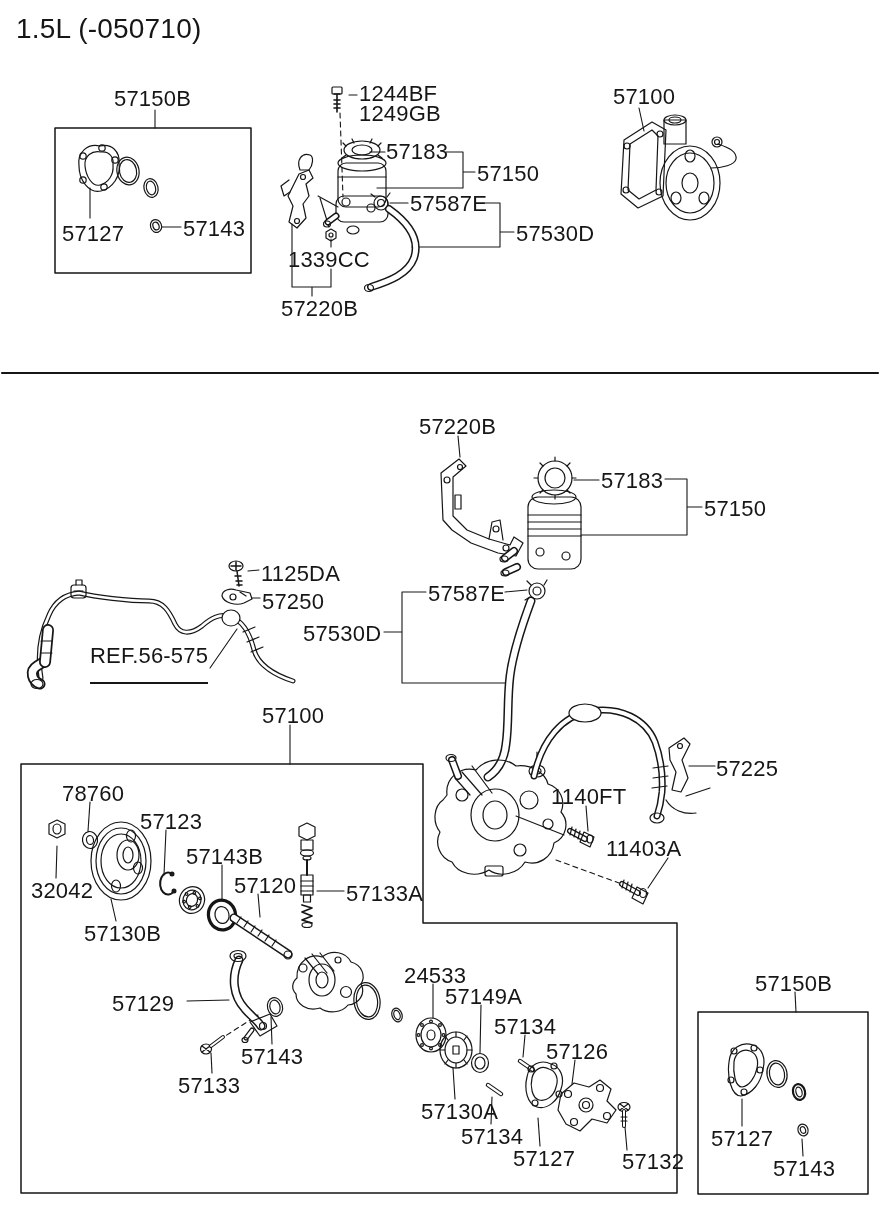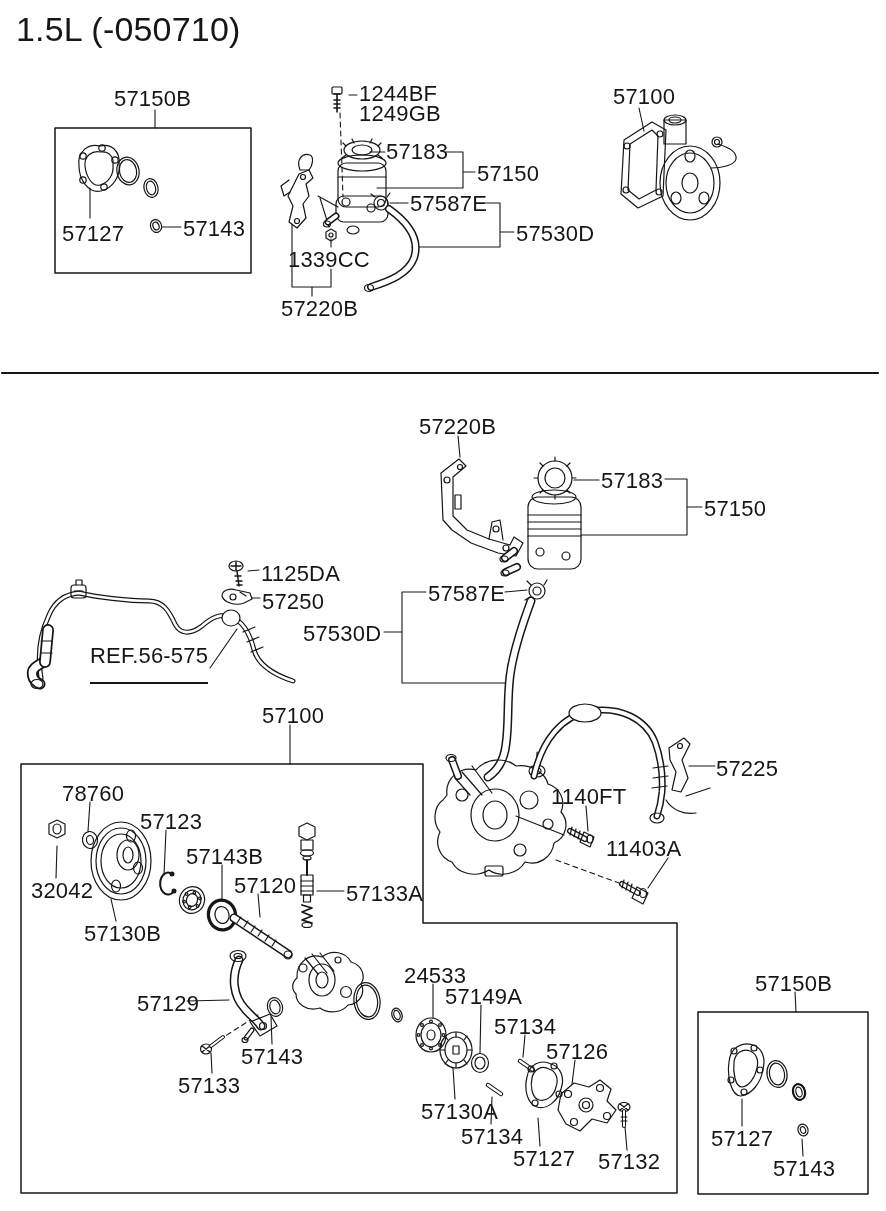--- a/index.html
+++ b/index.html
@@ -1,20 +1,20 @@
 <!DOCTYPE html>
 <html><head>
 <meta charset="utf-8">
 <style>
   html,body{margin:0;padding:0;background:#e8e8e8;}
   .canvas{position:relative;width:886px;height:1211px;margin:0 auto;background:#ffffff;
           font-family:"Liberation Sans","DejaVu Sans",sans-serif;color:#161616;overflow:hidden;}
   .artwork{position:absolute;left:0;top:0;width:886px;height:1211px;}
   .lbl{position:absolute;font-size:22px;line-height:22px;white-space:nowrap;color:#161616;letter-spacing:.2px;}
-  .title{position:absolute;font-size:34px;line-height:30px;color:#161616;letter-spacing:.2px;}
+  .title{position:absolute;font-size:28px;line-height:30px;color:#161616;letter-spacing:.2px;}
   .ref{border-bottom:2px solid #161616;padding-bottom:15px;cursor:pointer;}
   svg{display:block;}
 </style>
 </head>
 <body>
 
 <div class="canvas">
 
   <svg class="artwork" viewBox="0 0 886 1211" fill="none" stroke="#161616" stroke-width="1.2" stroke-linecap="round" stroke-linejoin="round">
 
@@ -486,28 +486,28 @@
   <div class="lbl" style="left:716px;top:758px">57225</div>
   <div class="lbl" style="left:551px;top:786px">1140FT</div>
   <div class="lbl" style="left:606px;top:838px">11403A</div>
   <div class="lbl" style="left:62px;top:783px">78760</div>
   <div class="lbl" style="left:140px;top:811px">57123</div>
   <div class="lbl" style="left:31px;top:880px">32042</div>
   <div class="lbl" style="left:84px;top:923px">57130B</div>
   <div class="lbl" style="left:186px;top:846px">57143B</div>
   <div class="lbl" style="left:234px;top:875px">57120</div>
   <div class="lbl" style="left:346px;top:883px">57133A</div>
-  <div class="lbl" style="left:137px;top:993px">57129</div>
+  <div class="lbl" style="left:112px;top:993px">57129</div>
   <div class="lbl" style="left:241px;top:1046px">57143</div>
   <div class="lbl" style="left:178px;top:1075px">57133</div>
   <div class="lbl" style="left:404px;top:965px">24533</div>
   <div class="lbl" style="left:445px;top:986px">57149A</div>
   <div class="lbl" style="left:494px;top:1016px">57134</div>
   <div class="lbl" style="left:546px;top:1041px">57126</div>
   <div class="lbl" style="left:421px;top:1101px">57130A</div>
   <div class="lbl" style="left:461px;top:1126px">57134</div>
   <div class="lbl" style="left:513px;top:1148px">57127</div>
-  <div class="lbl" style="left:598px;top:1151px">57132</div>
+  <div class="lbl" style="left:622px;top:1151px">57132</div>
   <div class="lbl" style="left:755px;top:973px">57150B</div>
   <div class="lbl" style="left:711px;top:1128px">57127</div>
   <div class="lbl" style="left:773px;top:1158px">57143</div>
 
 </div>
 
 </body></html>

